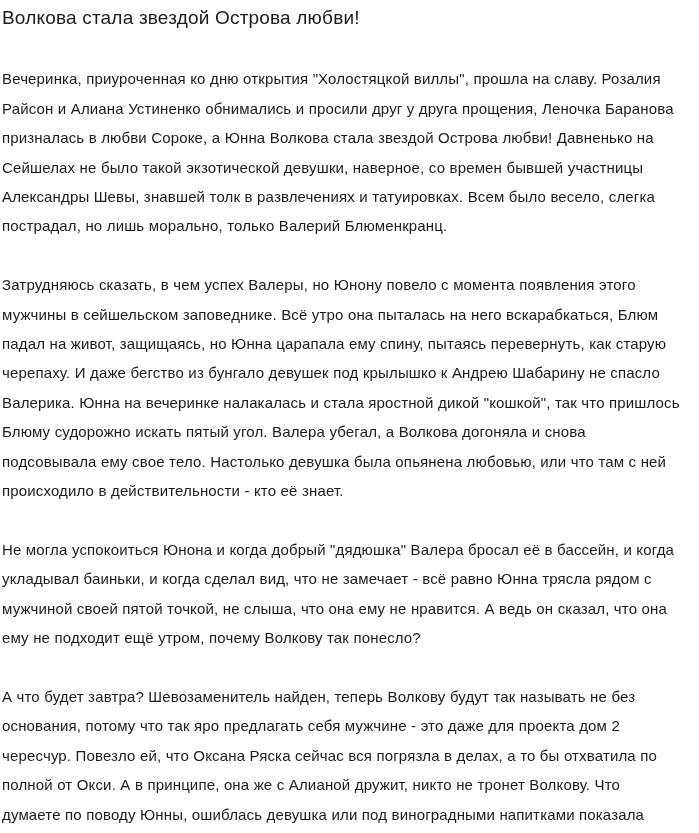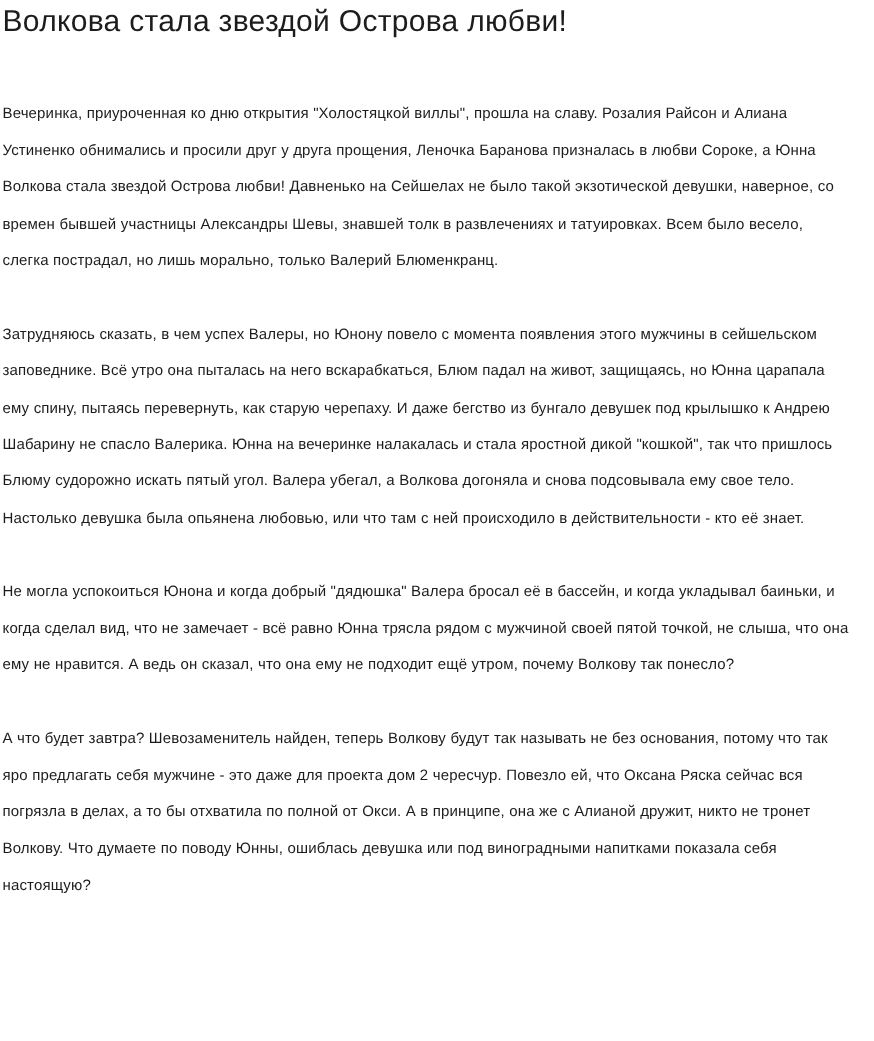--- a/index.html
+++ b/index.html
@@ -16,29 +16,29 @@
     color: #1c1c1c;
     -webkit-font-smoothing: antialiased;
   }
   #article {
     width: 679px;
     margin: 0;
     padding: 3px 0 0 2px;
     box-sizing: content-box;
   }
   .headline {
-    font-size: 24px;
+    font-size: 19px;
     line-height: 29.4px;
     font-weight: 400;
-    margin: 0 0 44px 0;
+    margin: 0 0 32px 0;
     color: #1c1c1c;
     letter-spacing: 0.01em;
   }
   .para {
-    font-size: 12px;
+    font-size: 15px;
     line-height: 29.4px;
     font-weight: 400;
     margin: 0 0 29.4px 0;
     color: #1c1c1c;
     letter-spacing: 0.01em;
     text-align: left;
     word-spacing: 0.005em;
   }
   .para:last-of-type {
     margin-bottom: 0;

